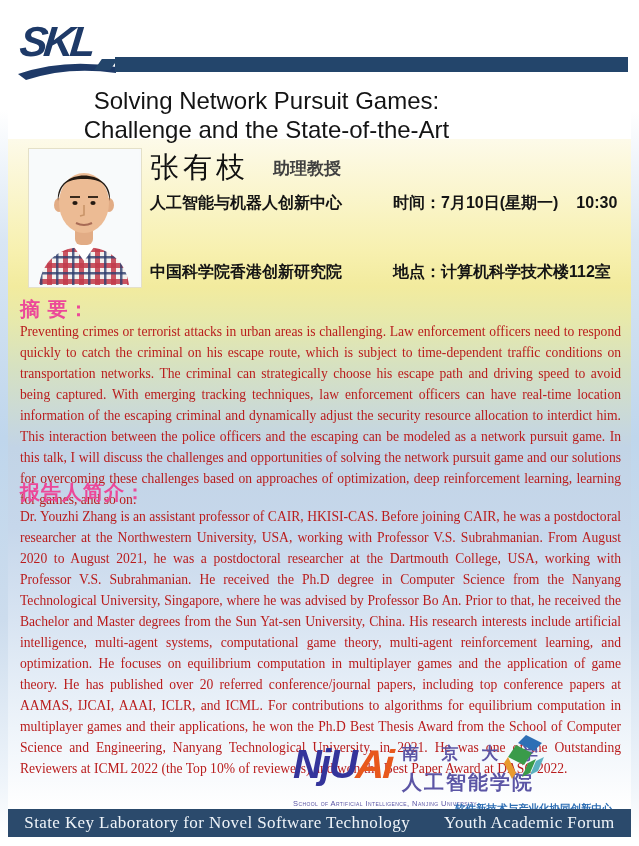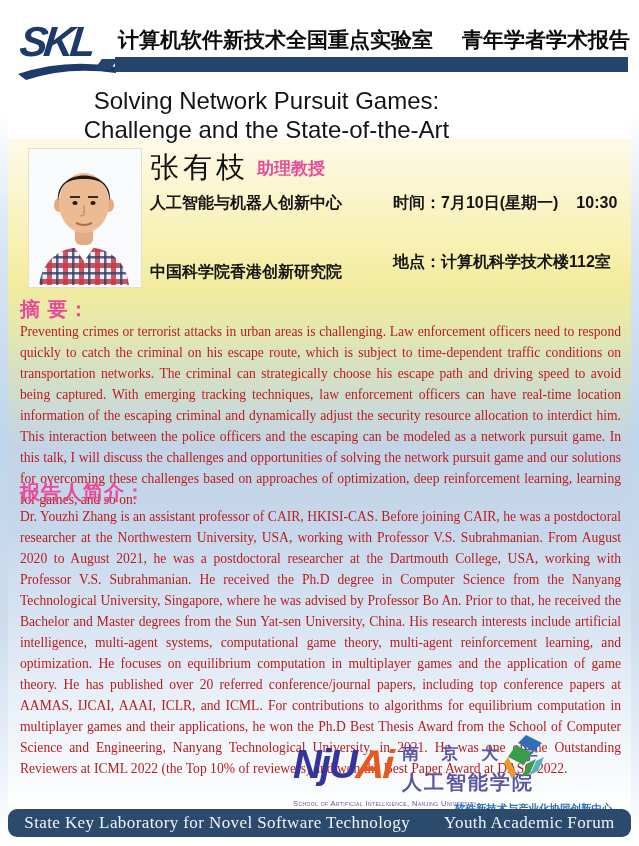--- a/index.html
+++ b/index.html
@@ -32,24 +32,24 @@
     background:linear-gradient(180deg,
       #fdfae9 0%, #f7f0ae 17%, #f2eb9e 22%, #e7e9ab 27%,
       #d6e1c1 34%, #c2d4e6 46%, #c6d7eb 58%, #d8e4f2 72%,
       #eef4fa 88%, #ffffff 100%);}
 
   
   .photo{position:absolute;left:28px;top:148px;width:112px;height:138px;background:#f7f9fb;
     border:1px solid #e4e0c8;z-index:3;}
   .name-row{position:absolute;left:150px;top:148px;z-index:3;display:flex;align-items:center;}
   .spk-name{font-family:"DejaVu Serif",serif;font-size:29px;color:#111;letter-spacing:4px;}
-  .spk-pos{font-weight:700;font-size:17px;color:#ec4899;margin-left:8px;}
+  .spk-pos{font-weight:700;font-size:17px;color:#404040;margin-left:24px;}
   .cjk-line{position:absolute;z-index:3;font-weight:700;font-size:16px;color:#141414;white-space:nowrap;}
   .aff1{left:150px;top:193px;} .aff2{left:150px;top:262px;}
-  .time{left:393px;top:193px;} .place{left:393px;top:252px;}
+  .time{left:393px;top:193px;} .place{left:393px;top:262px;}
   .clock-gap{display:inline-block;width:18px;}
 
   
   .sec-h{position:absolute;left:20px;z-index:3;font-weight:700;font-size:20px;color:#ec4899;letter-spacing:1px;}
   .abs-h{top:296px;} .bio-h{top:479px;text-align:center;}
   .para{position:absolute;left:20px;width:601px;z-index:3;text-align:justify;
     font-family:"Liberation Serif",serif;font-size:13.6px;line-height:21px;color:#b91c1c;}
   .abs-p{top:321px;} .bio-p{top:506px;}
 
   
@@ -62,42 +62,38 @@
   .nju-cn-l2{font-size:20px;letter-spacing:2px;white-space:nowrap;margin-top:4px;}
   .nju-en{margin-top:3px;font-size:7.5px;letter-spacing:.4px;color:#5b55a5;
     font-variant:small-caps;white-space:nowrap;}
   .cic{position:absolute;left:455px;top:733px;width:140px;z-index:4;text-align:center;}
   .cic-cn{font-weight:700;font-size:10.5px;color:#2e6fb5;white-space:nowrap;margin-top:17px;}
   .cic-en{font-size:4.6px;color:#5a8fc8;white-space:nowrap;margin-top:2px;}
 
   
   .foot{position:absolute;left:8px;top:809px;width:623px;height:28px;background:#2b4a6c;z-index:5;
     display:flex;align-items:center;justify-content:center;gap:34px;
-    font-family:"Liberation Serif",serif;font-size:17px;color:#eef3f8;letter-spacing:.4px;white-space:nowrap;border-radius:9px;}
+    font-family:"Liberation Serif",serif;font-size:17px;color:#eef3f8;letter-spacing:.4px;white-space:nowrap;}
 </style>
 </head>
 <body>
 
 <div class="poster">
 
   <div class="edge left"></div>
   <div class="edge right"></div>
 
   <div class="grad"></div>
 
   <div class="hdr">
     <div class="skl">
       <span class="skl-letters">SKL</span>
       <svg class="skl-swoosh" width="100" height="22" viewBox="0 0 100 22">
         <path d="M0,16 Q48,0 98,9 L98,15 Q50,8 8,22 Z" fill="#1e3a68"></path>
       </svg>
-    </div>
-    <div class="hdr-cn">
-      <span>计算机软件新技术全国重点实验室</span>
-      <span>青年学者学术报告</span>
     </div>
     <div class="hdr-bar-tail"></div>
     <div class="hdr-bar"></div>
   </div>
 
   <div class="title">
     <div>Solving Network Pursuit Games:</div>
     <div>Challenge and the State-of-the-Art</div>
   </div>
 

